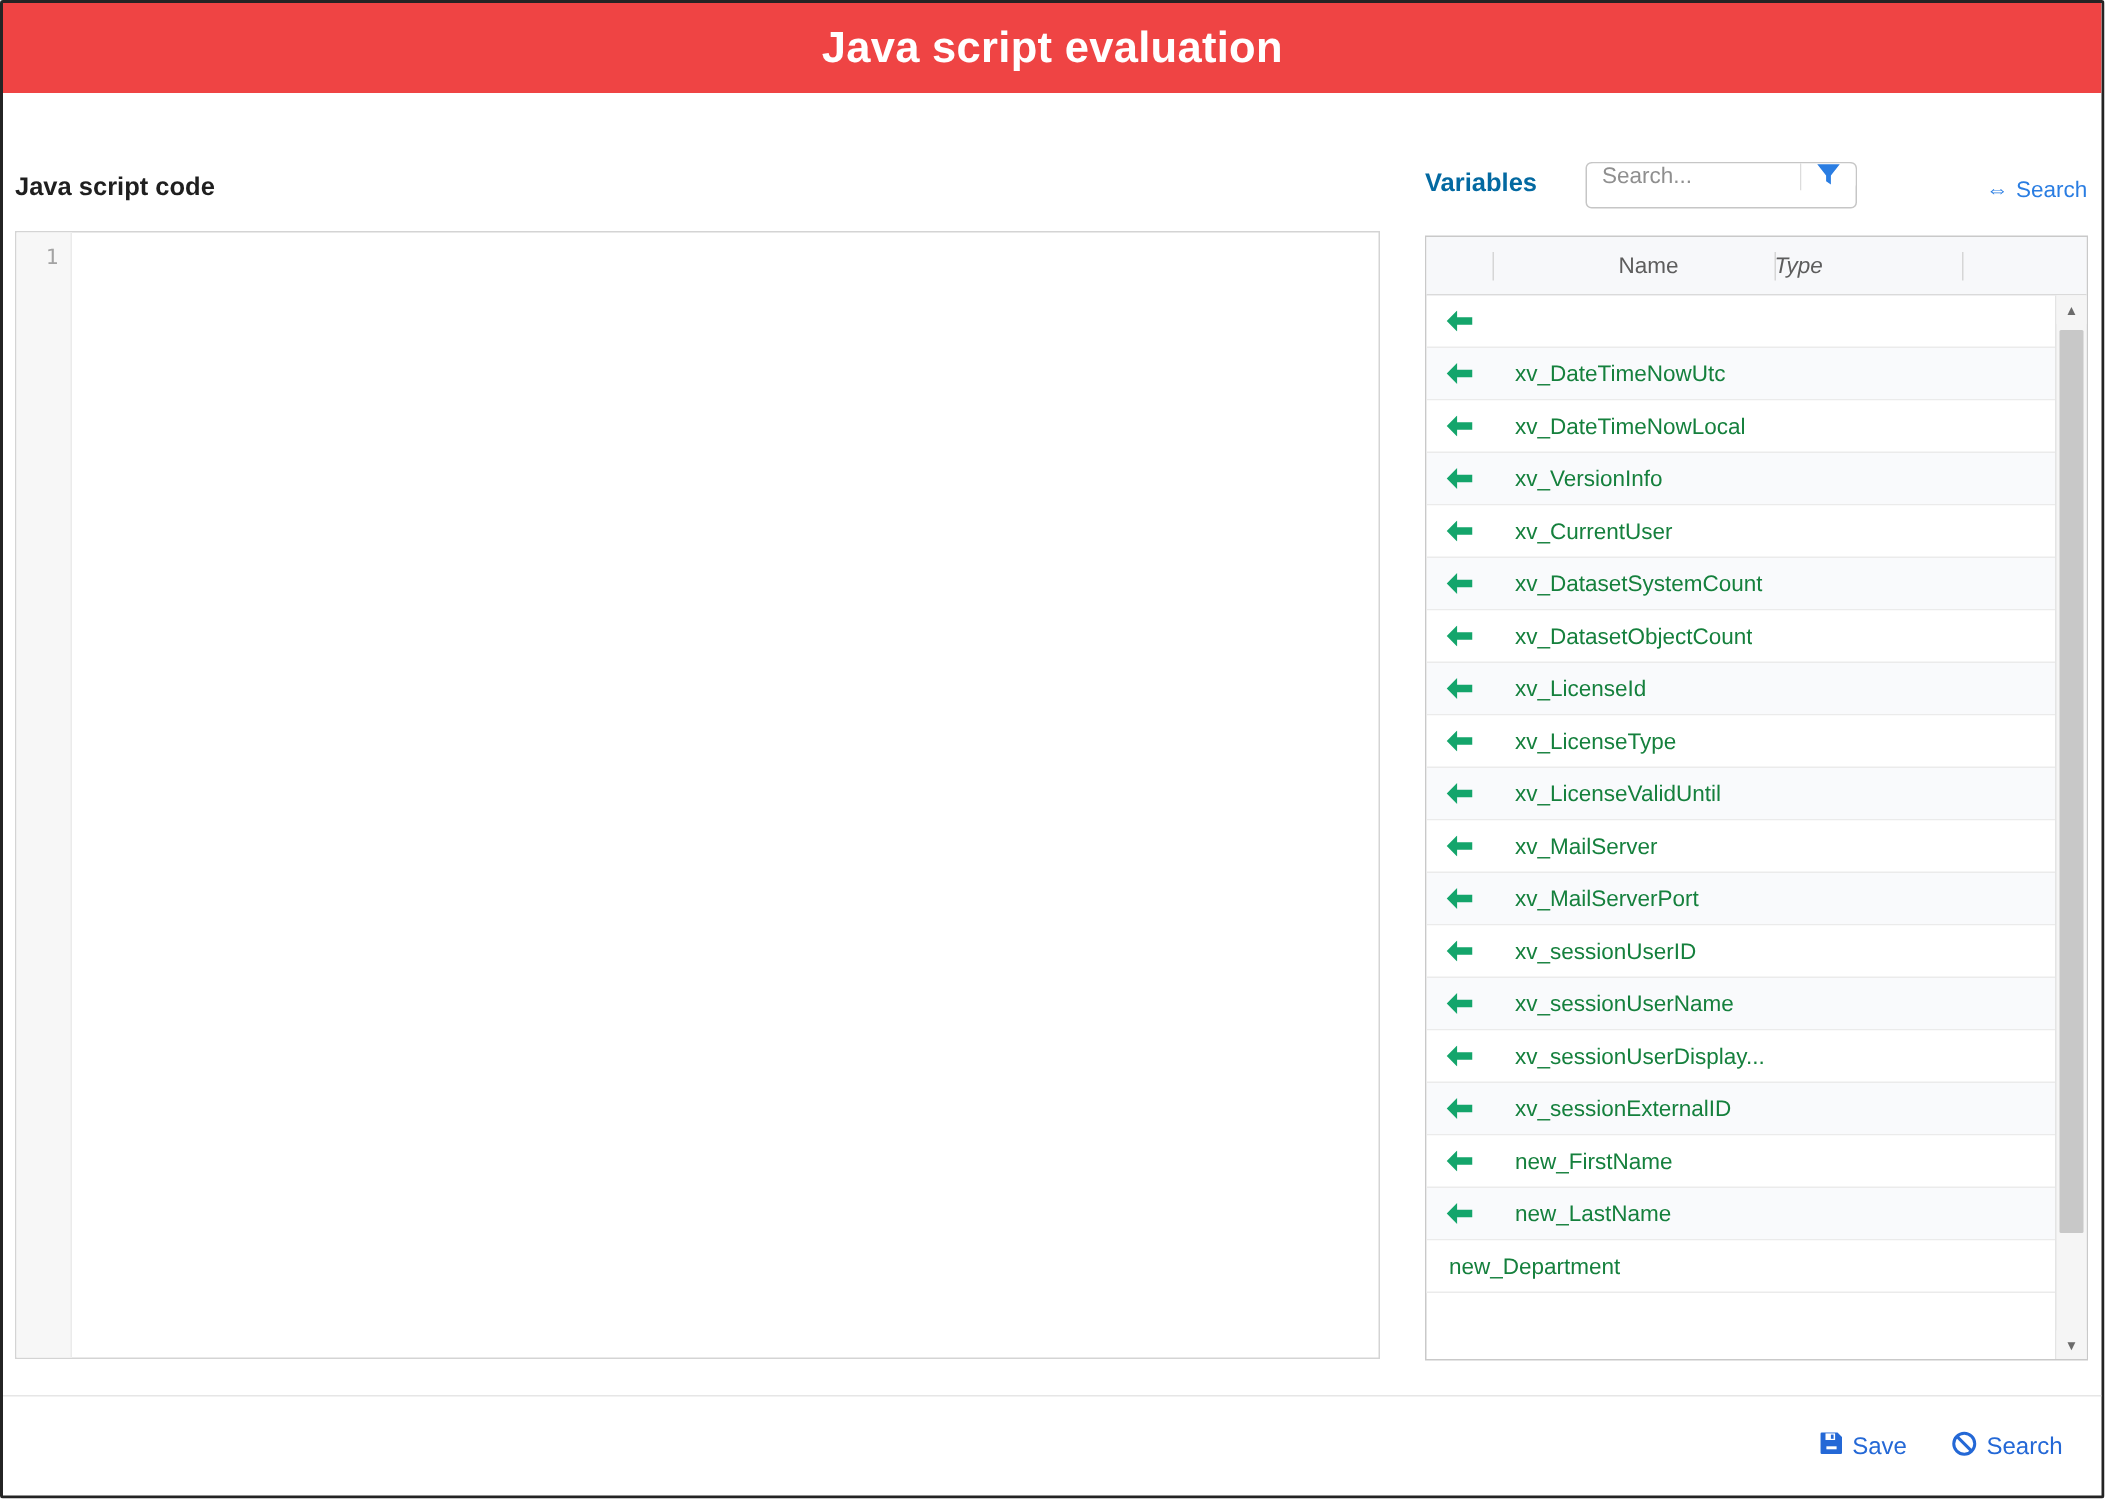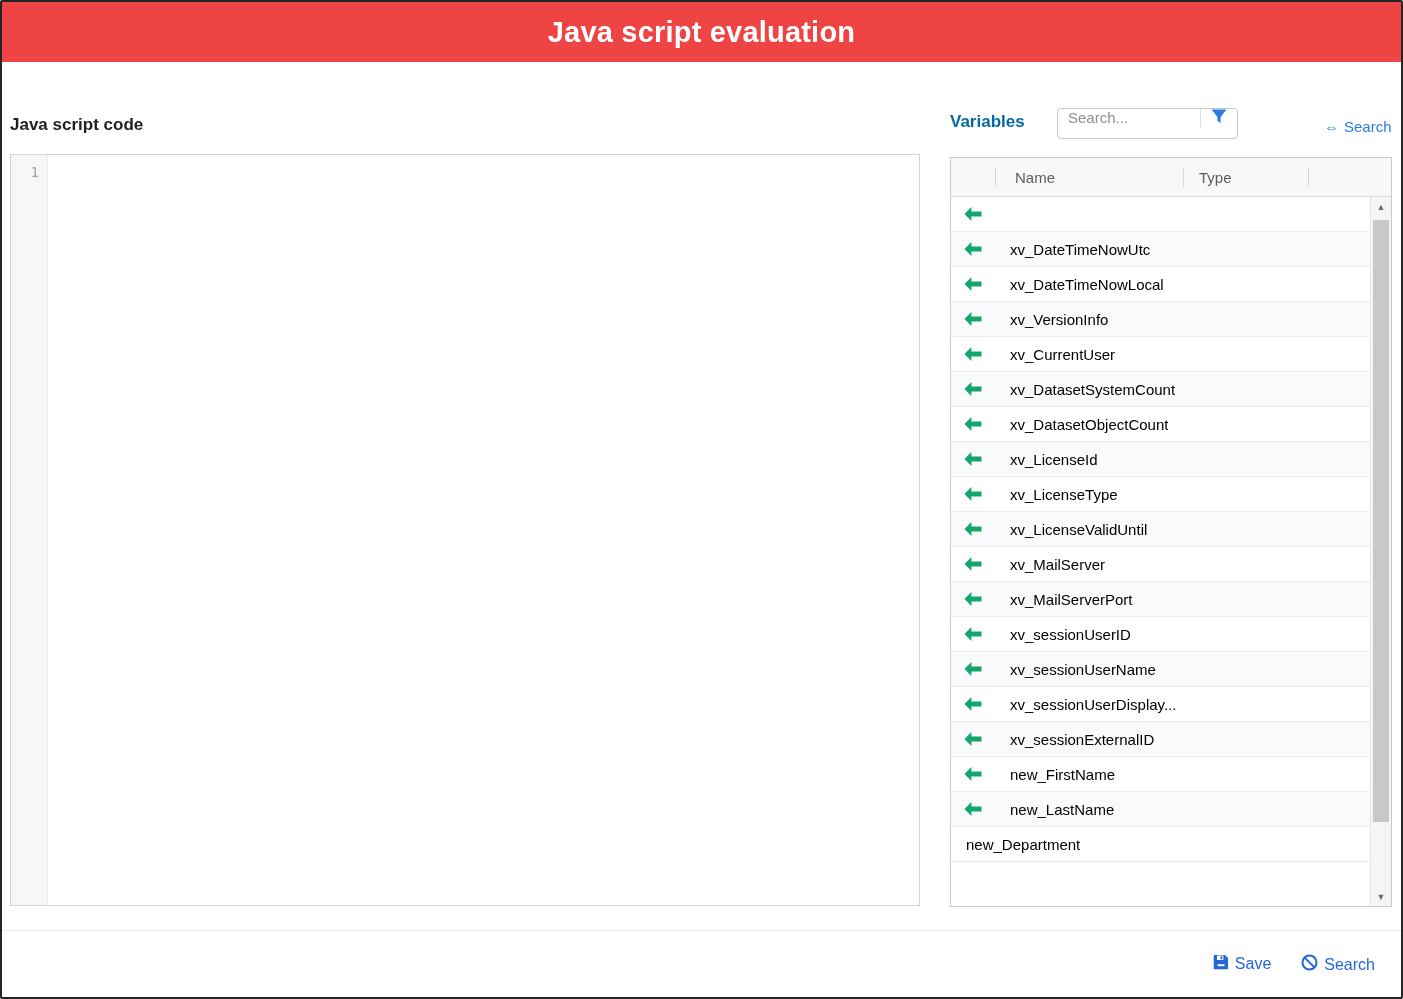--- a/index.html
+++ b/index.html
@@ -93,43 +93,43 @@
     background: #fff;
   }
   .vars-head {
     height: 39px; background: #f7f8fa;
     border-bottom: 1px solid #dadada;
     display: flex; align-items: center;
     font-size: 15px; color: #5d5d5d;
     position: relative;
   }
   .vars-head .col-icon { width: 44px; }
-  .vars-head .col-name { width: 188px; padding-left: 20px; }
-  .vars-head .col-type { width: 125px; padding-left: 16px; }
+  .vars-head .col-name { width: 188px; padding-left: 20px; text-align: center; }
+  .vars-head .col-type { width: 125px; padding-left: 0; font-style: italic; }
   .head-divider {
     position: absolute; top: 10px; height: 19px;
     width: 1px; background: #d6d6d6;
   }
   .rows-viewport {
     position: absolute; left: 0; top: 39px;
     right: 21px; bottom: 0;
     overflow: hidden;
   }
   .var-row {
     height: 35px; display: flex; align-items: center;
     border-bottom: 1px solid #ebebeb;
     background: #ffffff; cursor: pointer;
   }
   .var-row:nth-child(even) { background: #f9fafc; }
   .var-row .arrow {
     width: 44px; display: flex; justify-content: center;
     align-items: center; flex: none;
   }
   .var-row .vname {
-    font-size: 15px; color: #000000; padding-left: 15px;
+    font-size: 15px; color: #15803d; padding-left: 15px;
     white-space: nowrap; overflow: hidden;
   }
   
   .vscrollbar {
     position: absolute; top: 39px; right: 0; bottom: 0;
     width: 21px; background: #f5f5f5;
     border-left: 1px solid #e4e4e4;
   }
   .sb-btn {
     position: absolute; left: 0; width: 20px; height: 19px;

